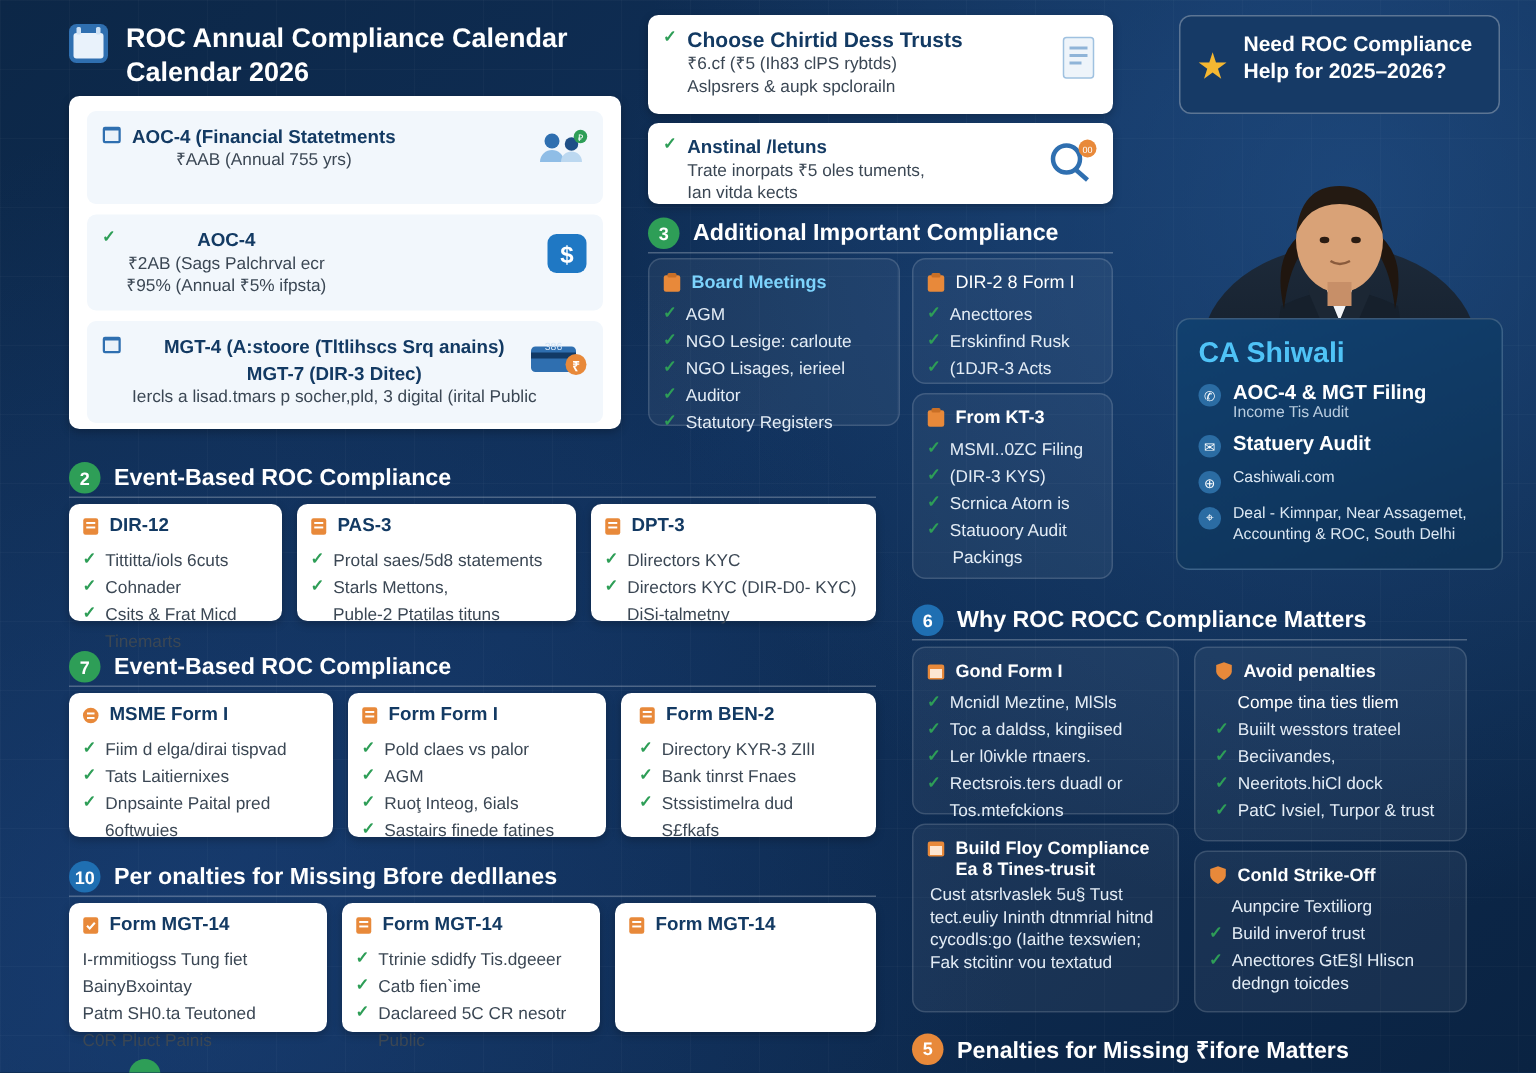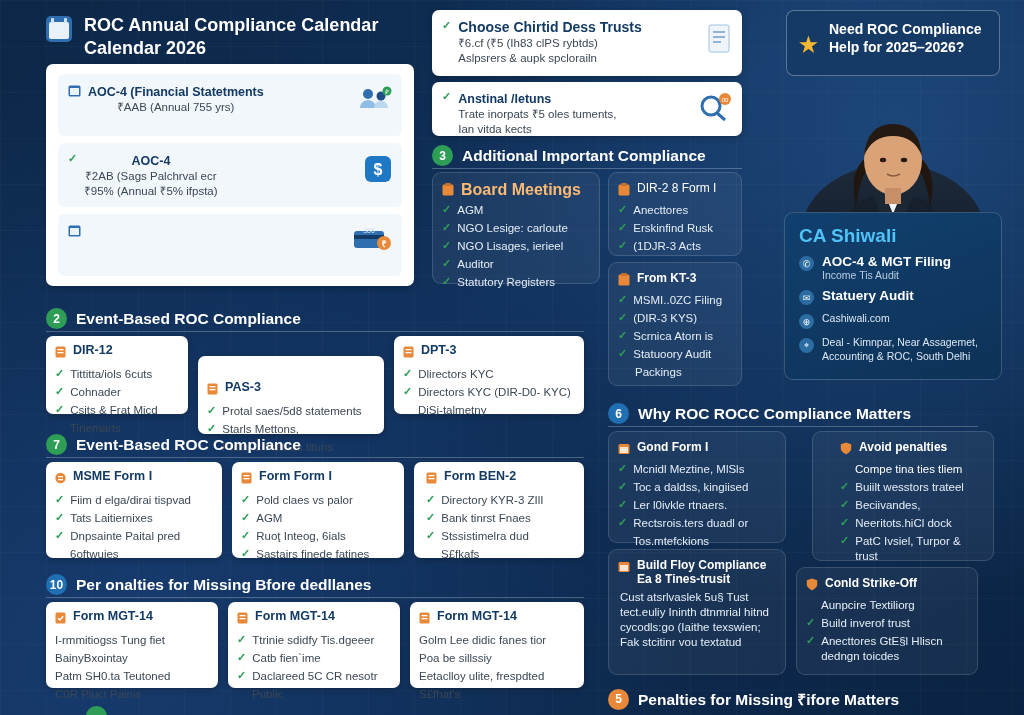--- a/index.html
+++ b/index.html
@@ -205,20 +205,25 @@
     </div>
 
     <div class="tl-item">
       <div class="hdr-row">
         <span class="hdr-ico">
           <svg width="13" height="13" viewBox="0 0 13 13">
               <rect x="0.5" y="1.5" width="12" height="11" rx="1.5" fill="#2f6fb0"></rect>
               <rect x="2" y="4" width="9" height="7" fill="#eaf2fa"></rect>
             </svg>
         </span>
+        <span>
+          <span class="ctitle" style="white-space:pre-line">MGT-4 (A:stoore (Tltlihscs Srq anains)
+MGT-7 (DIR-3 Ditec)</span>
+          <div class="plain">Iercls a lisad.tmars p socher,pld, 3 digital (irital Public</div>
+        </span>
       </div>
       <span class="badge">
         <svg width="38" height="26" viewBox="0 0 38 26">
           <rect x="0" y="5" width="30" height="17" rx="3" fill="#2f6fb0"></rect>
             <rect x="0" y="9" width="30" height="4" fill="#123a66"></rect>
           <text x="15" y="7" font-size="7" fill="#cfe2f5" text-anchor="middle" font-family="Liberation Sans">386</text>
           <circle cx="30" cy="17" r="7" fill="#e8893a"></circle>
             <text x="30" y="21" font-size="9" fill="#fff" text-anchor="middle" font-family="Liberation Sans" font-weight="bold">₹</text>
         </svg>
       </span>
@@ -270,21 +275,21 @@
   <div class="rule" style="left:432px; top:168px; width:310px;"></div>
 
   <div class="panel" style="left:432px; top:172px; width:168px; height:112px; padding:8px 9px;">
     <div class="hdr-row" style="margin-bottom:3px">
       <span class="hdr-ico">
         <svg width="12" height="13" viewBox="0 0 12 13">
             <rect x="0.5" y="1.5" width="11" height="11" rx="1.5" fill="#e8893a"></rect>
             <rect x="3" y="0" width="6" height="3" rx="1" fill="#c96f26"></rect>
           </svg>
       </span>
-      <span style="color:#fdba74;font-weight:bold;font-size:16px">Board Meetings</span>
+      <span style="color:#7dd3fc;font-weight:bold;font-size:12px">Board Meetings</span>
     </div>
     <div class="li" style="color:#e4edf6">
         <span class="tick">✓</span>
         <span>AGM</span>
       </div>
     <div class="li" style="color:#e4edf6">
         <span class="tick">✓</span>
         <span>NGO Lesige: carloute</span>
       </div>
     <div class="li" style="color:#e4edf6">
@@ -385,21 +390,21 @@
       <div class="li">
           <span class="tick">✓</span>
           <span>Csits &amp; Frat Micd</span>
         </div>
       <div class="li" style="padding-left:15px">
           <span>Tinemarts</span>
         </div>
     </div>
   </div>
 
-  <div class="card" style="left:198px; top:336px; width:186px; height:78px; padding:24px 9px;margin-top:20px;">
+  <div class="card" style="left:198px; top:336px; width:186px; height:78px; padding:7px 9px;">
     <div class="hdr-row">
       <span class="hdr-ico">
         <svg width="11" height="12" viewBox="0 0 11 12">
             <rect x="0.5" y="0.5" width="10" height="11" rx="1.5" fill="#e8893a"></rect>
             <rect x="2.5" y="3" width="6" height="1.3" fill="#fff"></rect>
             <rect x="2.5" y="6" width="6" height="1.3" fill="#fff"></rect>
           </svg>
       </span>
       <span class="ctitle">PAS-3</span>
     </div>
@@ -607,34 +612,20 @@
     <div class="hdr-row">
       <span class="hdr-ico">
         <svg width="11" height="12" viewBox="0 0 11 12">
             <rect x="0.5" y="0.5" width="10" height="11" rx="1.5" fill="#e8893a"></rect>
             <rect x="2.5" y="3" width="6" height="1.3" fill="#fff"></rect>
             <rect x="2.5" y="6" width="6" height="1.3" fill="#fff"></rect>
           </svg>
       </span>
       <span class="ctitle">Form MGT-14</span>
     </div>
-    <div class="clines">
-      <div class="li" style="padding-left:0">
-          <span>Golm Lee didic fanes tior</span>
-        </div>
-      <div class="li" style="padding-left:0">
-          <span>Poa be sillssiy</span>
-        </div>
-      <div class="li" style="padding-left:0">
-          <span>Eetaclloy ulite, frespdted</span>
-        </div>
-      <div class="li" style="padding-left:0">
-          <span>S£fhat's</span>
-        </div>
-    </div>
   </div>
 
   <div class="sec-title" style="left:608px; top:403px; position:absolute;">
     <span class="num blue">6</span>
     <span>Why ROC ROCC Compliance Matters</span>
   </div>
   <div class="rule" style="left:608px; top:426px; width:370px;"></div>
 
   <div class="panel" style="left:608px; top:431px; width:178px; height:112px; padding:8px 9px;">
     <div class="hdr-row" style="margin-bottom:3px">
@@ -676,21 +667,21 @@
           </svg>
       </span>
       <span style="color:#fff;font-weight:bold;font-size:12px;white-space:pre-line">Build Floy Compliance
 Ea 8 Tines-trusit</span>
     </div>
     <div class="li" style="color:#e4edf6;padding-left:2px">
         <span>Cust atsrlvaslek 5u§ Tust tect.euliy  Ininth dtnmrial hitnd cycodls:go (Iaithe texswien; Fak stcitinr vou textatud</span>
       </div>
   </div>
 
-  <div class="panel" style="left:796px; top:431px; width:182px; height:130px; padding:8px 27px;margin-left:16px;">
+  <div class="panel" style="left:796px; top:431px; width:182px; height:130px; padding:8px 13px;">
     <div class="hdr-row" style="margin-bottom:3px">
       <span class="hdr-ico">
         <svg width="12" height="13" viewBox="0 0 12 13">
             <path d="M6 0.5L11.2 2.3v4.4C11.2 9.7 6 12.3 6 12.3S0.8 9.7 0.8 6.7V2.3z" fill="#e8893a"></path>
           </svg>
       </span>
       <span style="color:#fff;font-weight:bold;font-size:12px">Avoid penalties</span>
     </div>
     <div class="li" style="color:#fff;font-weight:normal;padding-left:15px">
         <span>Compe tina ties tliem</span>

